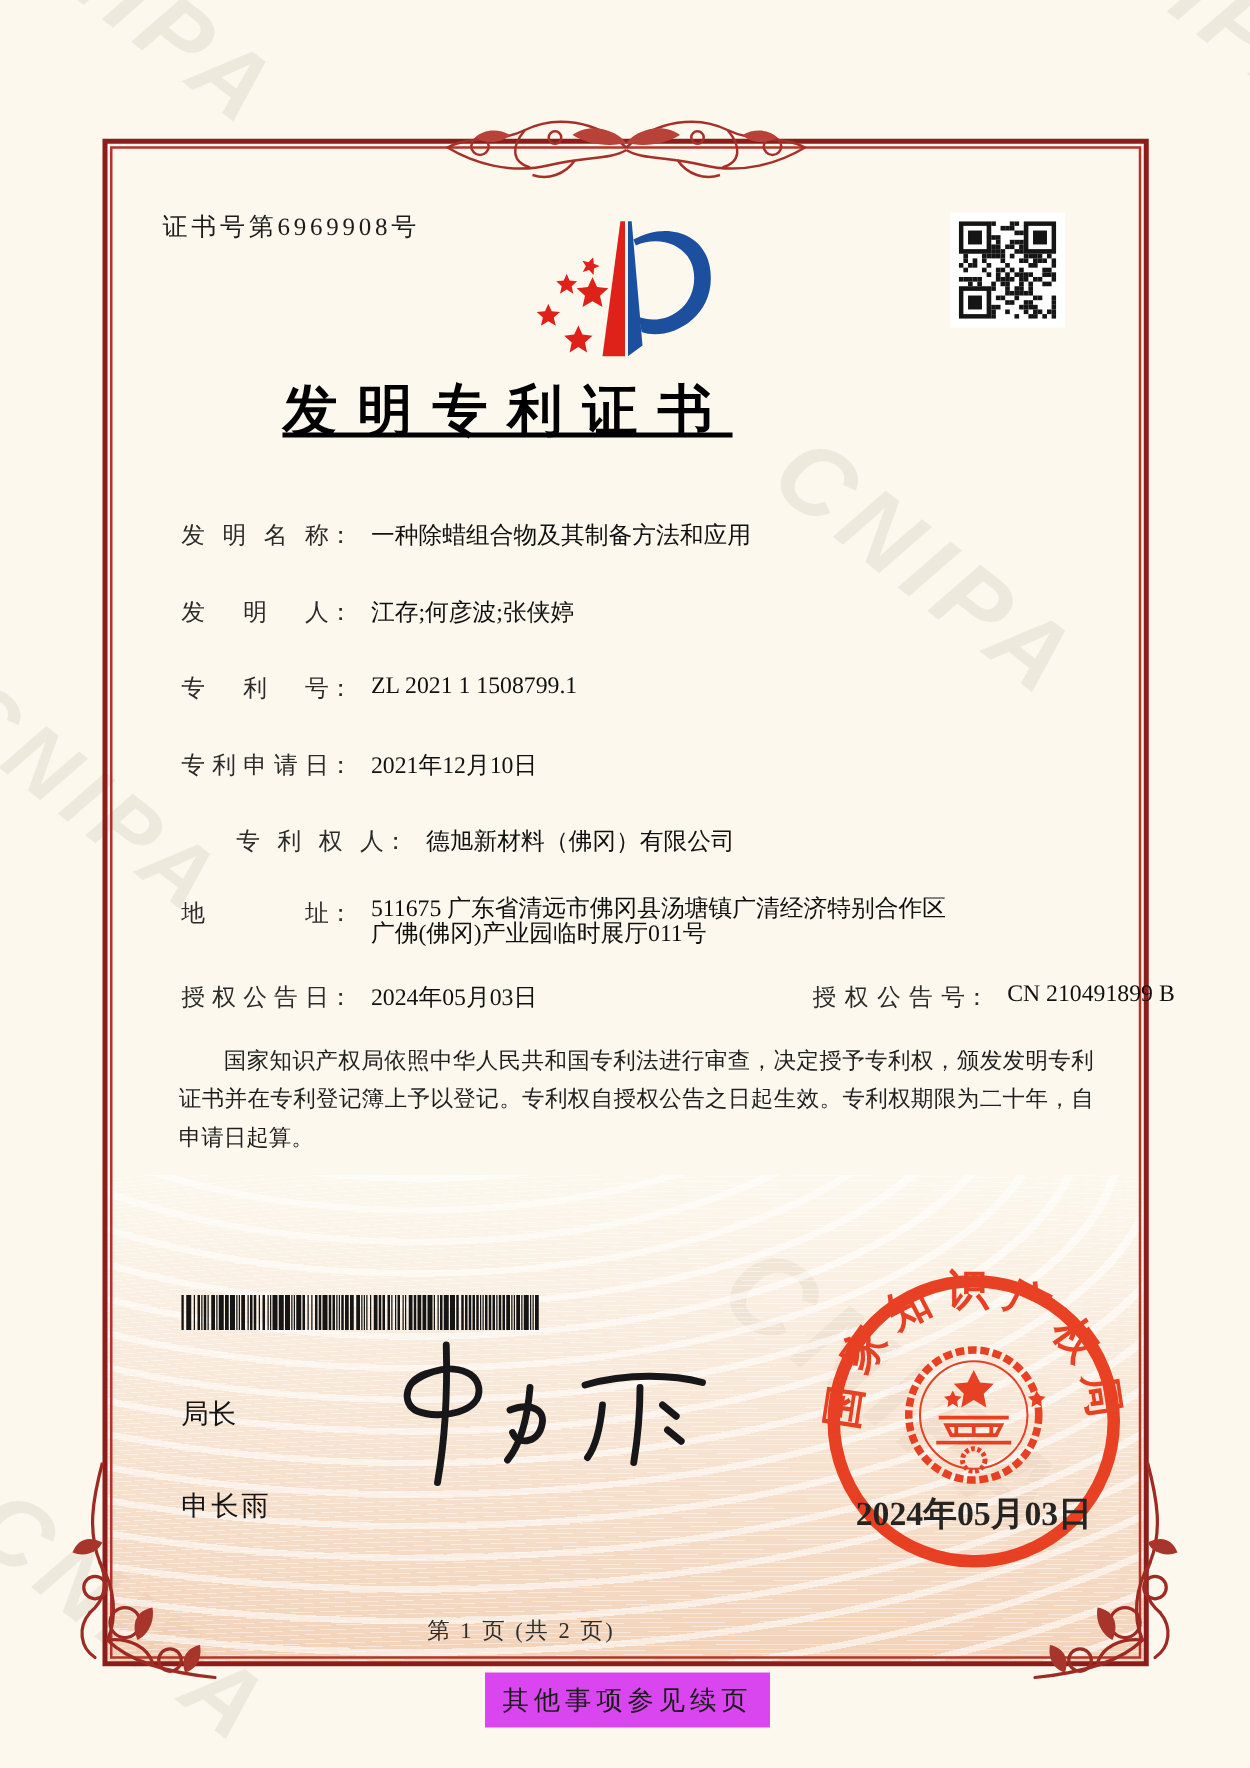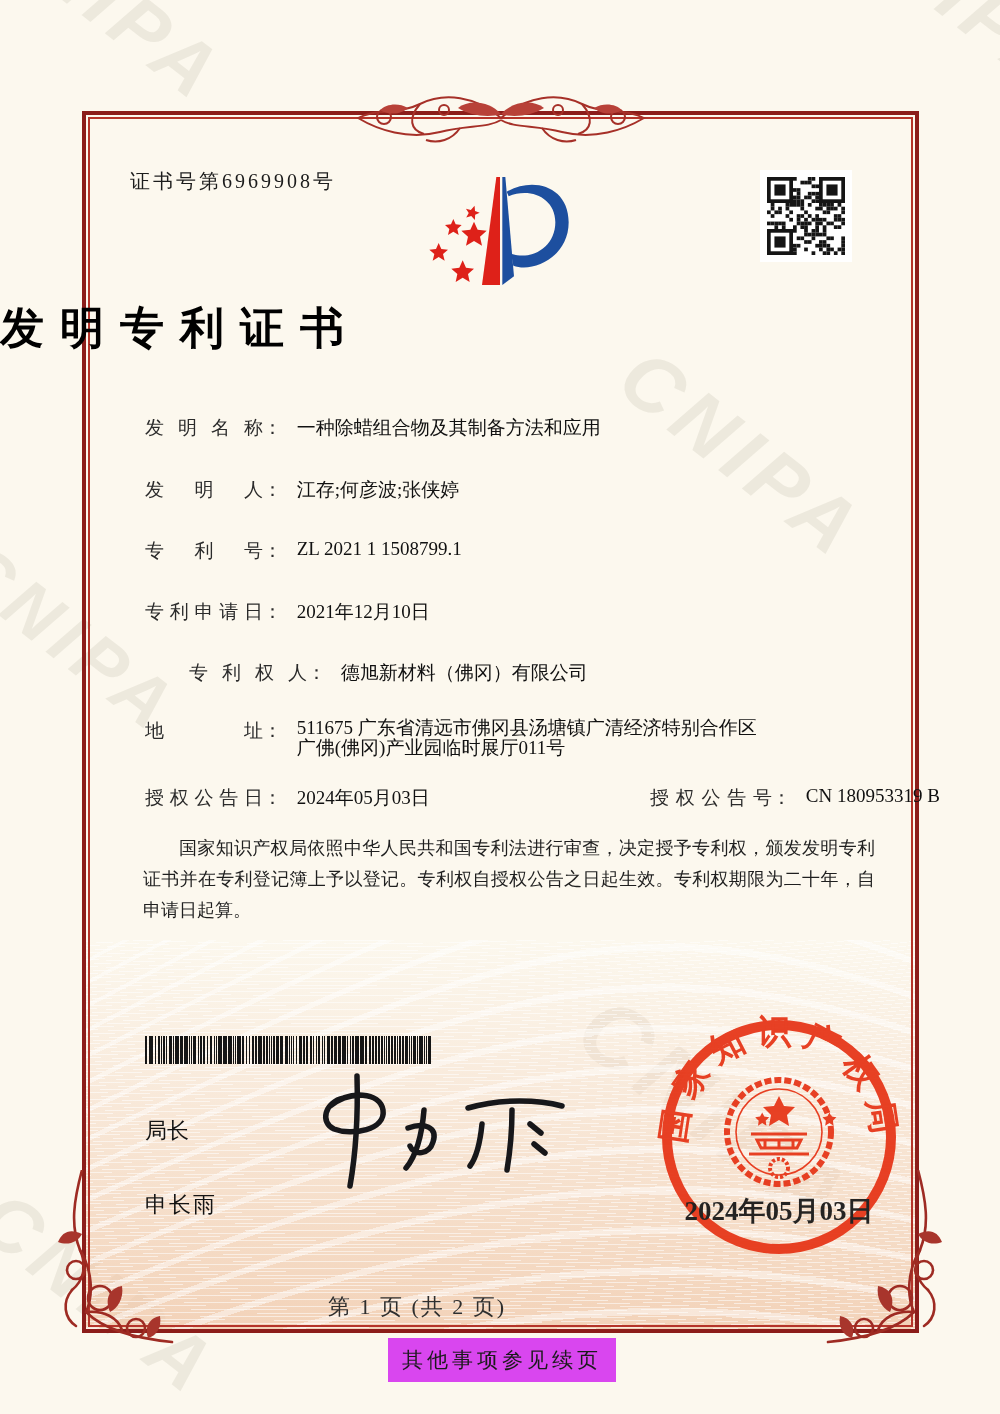--- a/index.html
+++ b/index.html
@@ -47,22 +47,22 @@
     font-size:20px;letter-spacing:3px;color:#1c1c1c;z-index:2;
   }
   .logo{position:absolute;left:420px;top:163px;z-index:2;}
   .qr-box{
     position:absolute;left:760px;top:170px;width:92px;height:92px;
     background:#fff;display:flex;align-items:center;justify-content:center;
     z-index:2;
   }
   .doc-title{
     position:absolute;left:0;top:299px;width:812px;
-    font-size:44px;font-weight:bold;
-    letter-spacing:16px;color:#000;z-index:2;
+    text-align:center;font-size:44px;font-weight:bold;
+    letter-spacing:16px;color:#000;z-index:2;text-decoration:underline;
   }
 
   
   .field-row{position:absolute;left:145px;z-index:2;font-size:19px;white-space:nowrap;}
   .f-label{
     display:inline-block;width:118px;
     text-align:justify;text-align-last:justify;
     color:#2b2b2b;vertical-align:top;
   }
   .f-colon{display:inline-block;color:#2b2b2b;vertical-align:top;}
@@ -91,21 +91,21 @@
     font-family:"Liberation Sans","DejaVu Sans",sans-serif;
     font-size:22px;color:#141414;letter-spacing:2px;margin-top:32px;
   }
   .signature{position:absolute;left:300px;top:1072px;z-index:2;}
 
   .seal{position:absolute;left:656px;top:1014px;z-index:3;}
   .seal text{font-family:"Liberation Serif","DejaVu Serif",serif;}
 
   .page-info{
     position:absolute;left:82px;top:1292px;width:670px;
-    text-align:center;font-size:22px;color:#2e2e2e;z-index:2;letter-spacing:2px;
+    text-align:center;font-size:18px;color:#2e2e2e;z-index:2;letter-spacing:2px;
   }
   .note{
     position:absolute;left:388px;top:1338px;z-index:2;
     background:#d946ef;padding:8px 14px;
     font-size:21px;letter-spacing:4px;color:#1a1a1a;
   }
 
   .ornament{position:absolute;z-index:2;pointer-events:none;}
 </style>
 </head>
@@ -377,21 +377,21 @@
 </div>
 <div class="field-row" style="top:718px;">
   <span class="f-label">地址</span><span class="f-colon">：</span>
   <span class="f-value wrap">511675 广东省清远市佛冈县汤塘镇广清经济特别合作区广佛(佛冈)产业园临时展厅011号</span>
 </div>
 <div class="field-row" style="top:785px;">
   <span class="f-label">授权公告日</span><span class="f-colon">：</span>
   <span class="f-value">2024年05月03日</span>
   <span class="pair2">
     <span class="f-label">授权公告号</span><span class="f-colon">：</span>
-    <span class="f-value">CN 180953319 B</span>
+    <span class="f-value">CN 210491899 B</span>
   </span>
 </div>
 
 <div class="legal">
   <p>国家知识产权局依照中华人民共和国专利法进行审查，决定授予专利权，颁发发明专利证书并在专利登记簿上予以登记。专利权自授权公告之日起生效。专利权期限为二十年，自申请日起算。</p>
 </div>
 
 <div class="barcode"><svg width="290" height="28" viewBox="0 0 290 28" fill="#151515">
       <rect x="0" y="0" width="2" height="28"></rect>
       <rect x="4" y="0" width="4" height="28"></rect>

